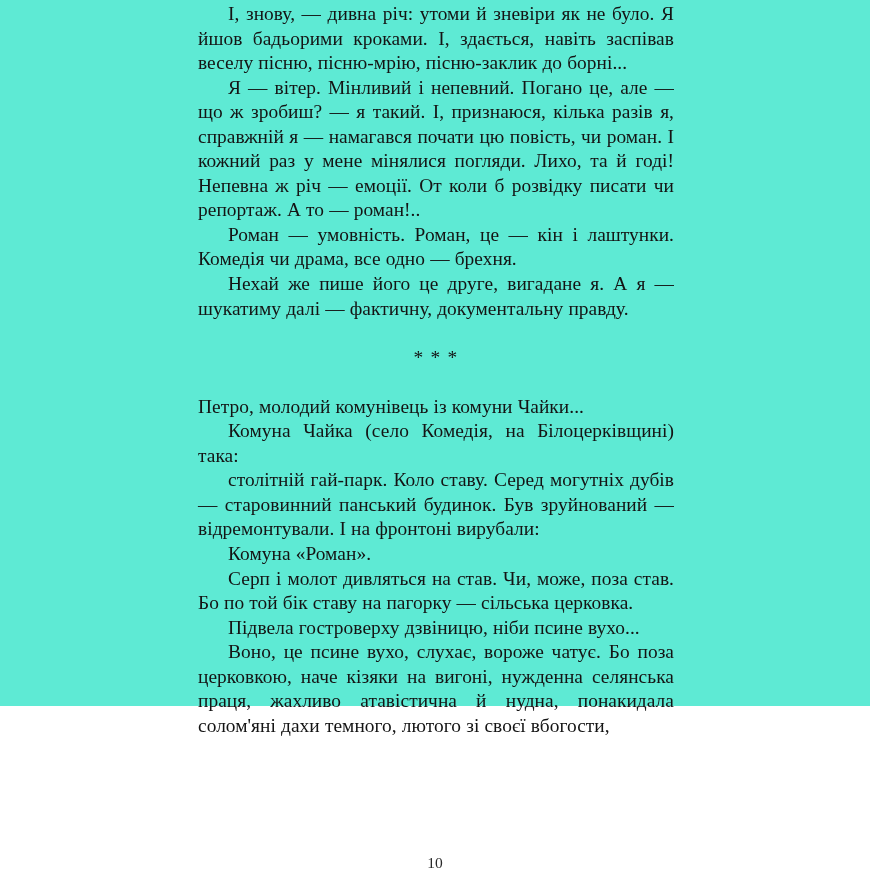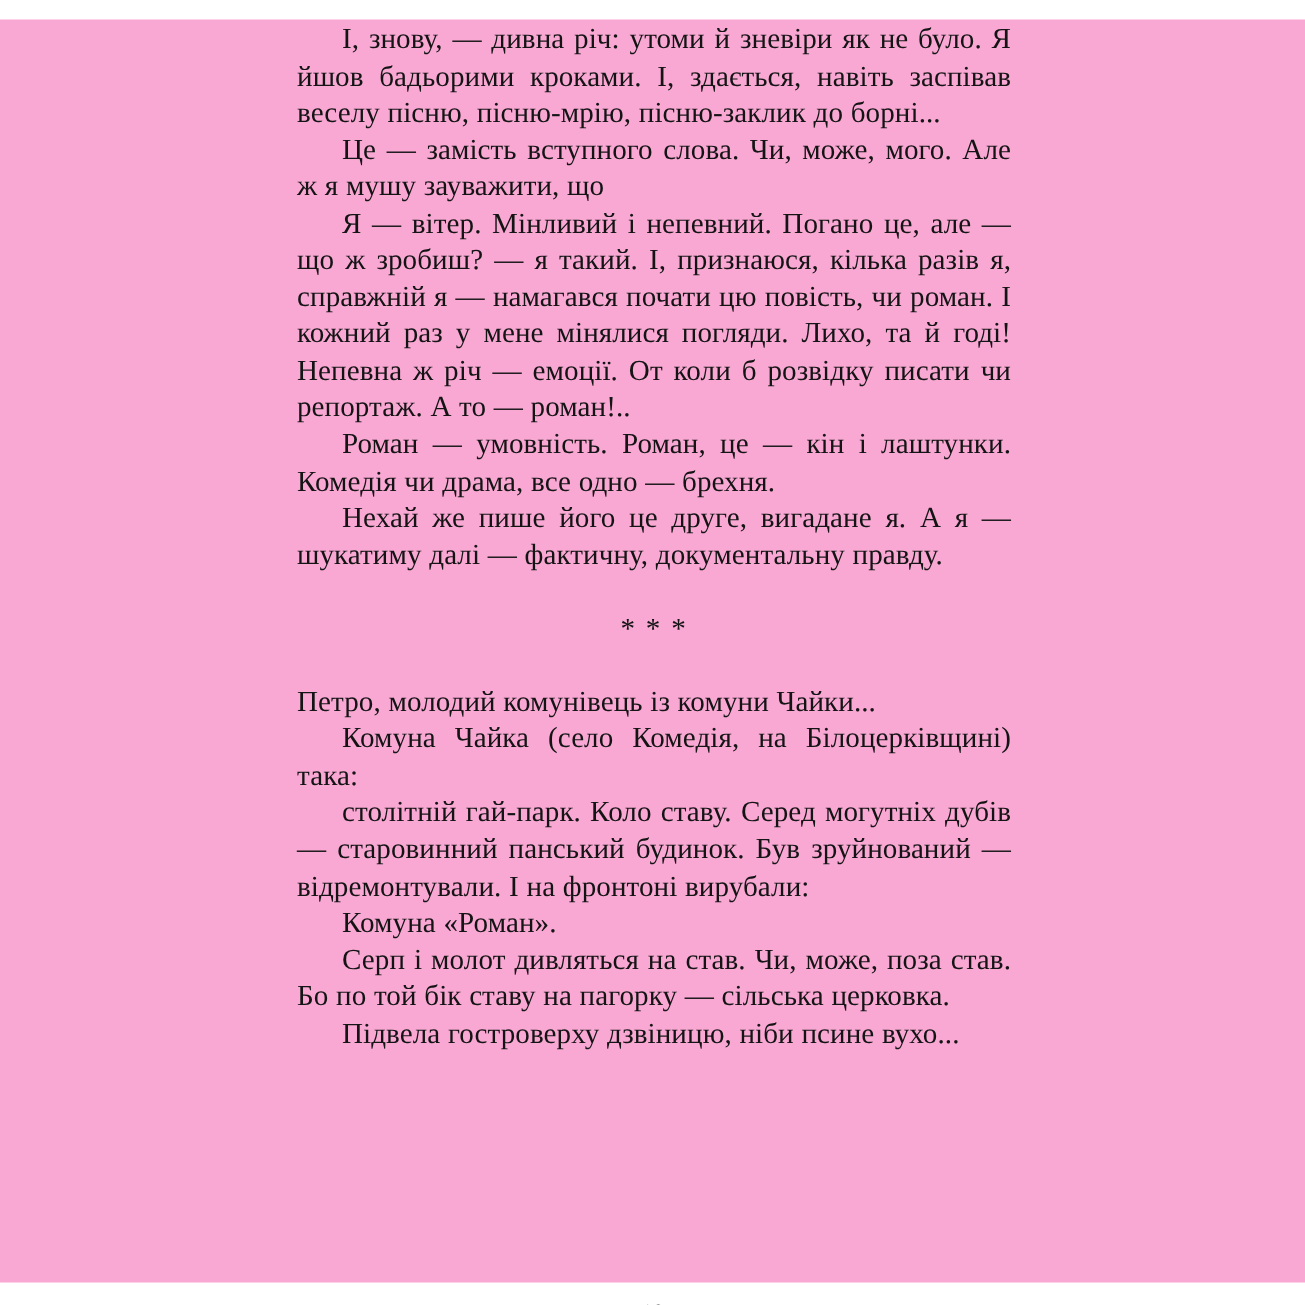--- a/index.html
+++ b/index.html
@@ -10,24 +10,23 @@
     width: 870px;
     height: 870px;
     background: #ffffff;
     font-family: "Liberation Serif", "DejaVu Serif", serif;
     color: #141414;
     overflow: hidden;
   }
   .page {
     position: relative;
     width: 870px;
-    height: 842px;
-    background: #f9a8d4;
+    height: 706px;
+    background: #5eead4;
     box-sizing: border-box;
-    margin-top: 13px;
   }
   .text-block {
     position: absolute;
     left: 198px;
     top: 2px;
     width: 476px;
   }
   p.para {
     margin: 0;
     font-size: 19.4px;
@@ -66,21 +65,20 @@
 </style>
 </head>
 <body>
 
 <div class="page">
 
   <div class="text-block">
 
     <p class="para">І, знову, — дивна річ: утоми й зневіри як не було. Я йшов бадьорими кроками. І, здається, навіть заспівав веселу пісню, пісню-мрію, пісню-заклик до борні...</p>
 
-    <p class="para">Це — замість вступного слова. Чи, може, мого. Але ж я мушу зауважити, що</p>
 
 
     <p class="para">Я — вітер. Мінливий і непевний. Погано це, але — що ж зробиш? — я такий. І, признаюся, кілька разів я, справжній я — намагався почати цю повість, чи роман. І кожний раз у мене мінялися погляди. Лихо, та й годі! Непевна ж річ — емоції. От коли б розвідку писати чи репортаж. А то — роман!..</p>
 
     <p class="para">Роман — умовність. Роман, це — кін і лаштунки. Комедія чи драма, все одно — брехня.</p>
 
     <p class="para">Нехай же пише його це друге, вигадане я. А я — шукатиму далі — фактичну, документальну правду.</p>
 
     <div class="spacer-line"></div>
 
@@ -94,18 +92,19 @@
 
     <p class="para">столітній гай-парк. Коло ставу. Серед могутніх дубів — старовинний панський будинок. Був зруйнований — відремонтували. І на фронтоні вирубали:</p>
 
     <p class="para">Комуна «Роман».</p>
 
 
     <p class="para">Серп і молот дивляться на став. Чи, може, поза став. Бо по той бік ставу на пагорку — сільська церковка.</p>
 
     <p class="para">Підвела гостроверху дзвіницю, ніби псине вухо...</p>
 
+    <p class="para">Воно, це псине вухо, слухає, вороже чатує. Бо поза церковкою, наче кізяки на вигоні, нужденна селянська праця, жахливо атавістична й нудна, понакидала солом'яні дахи темного, лютого зі своєї вбогости,</p>
 
   </div>
 
   <div class="page-number">10</div>
 
 </div>
 
 </body></html>

